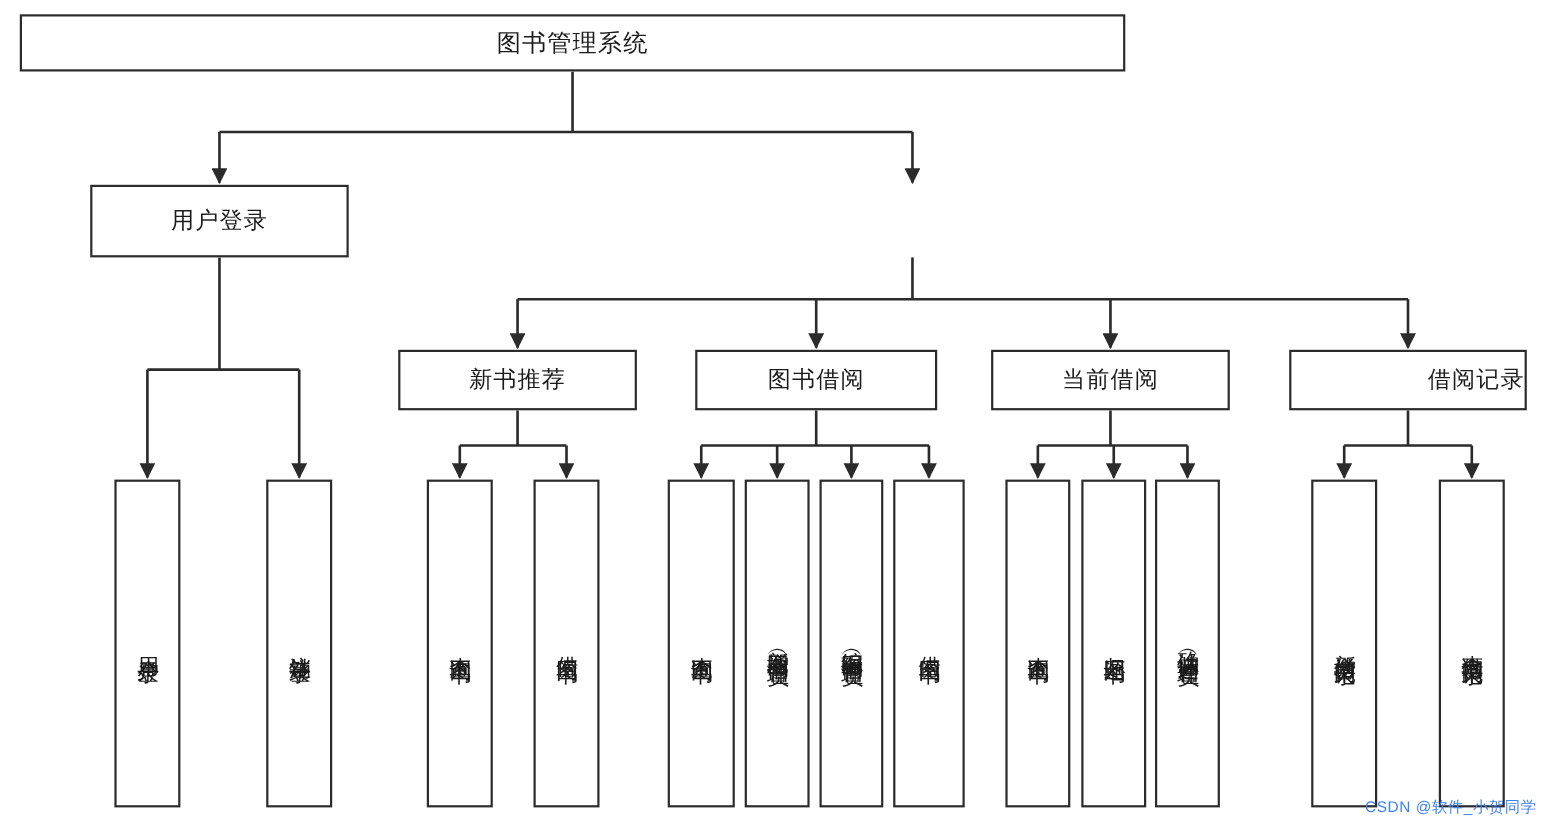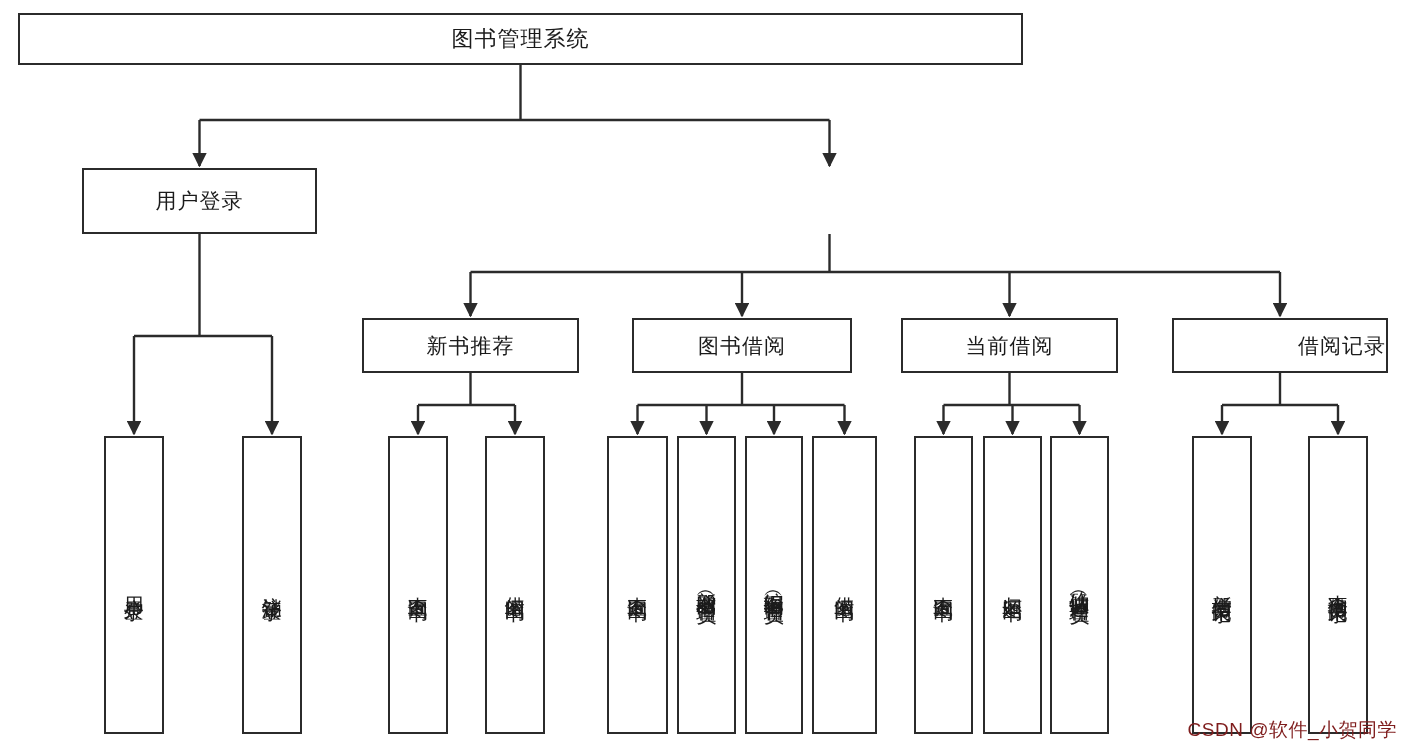--- a/index.html
+++ b/index.html
@@ -44,22 +44,22 @@
     text-orientation:upright;
     display:block;
     text-align:center;
   }
   .node.root{font-size:22px;}
 
   #watermark{
     position:absolute;
     right:8px;
     bottom:4px;
-    font-size:19px;
-    color:#7f1d1d;
+    font-size:14px;
+    color:#3b82f6;
     letter-spacing:0.5px;
     white-space:nowrap;
     pointer-events:none;
   }
 </style>
 </head>
 <body>
 
 <div id="stage">
 

